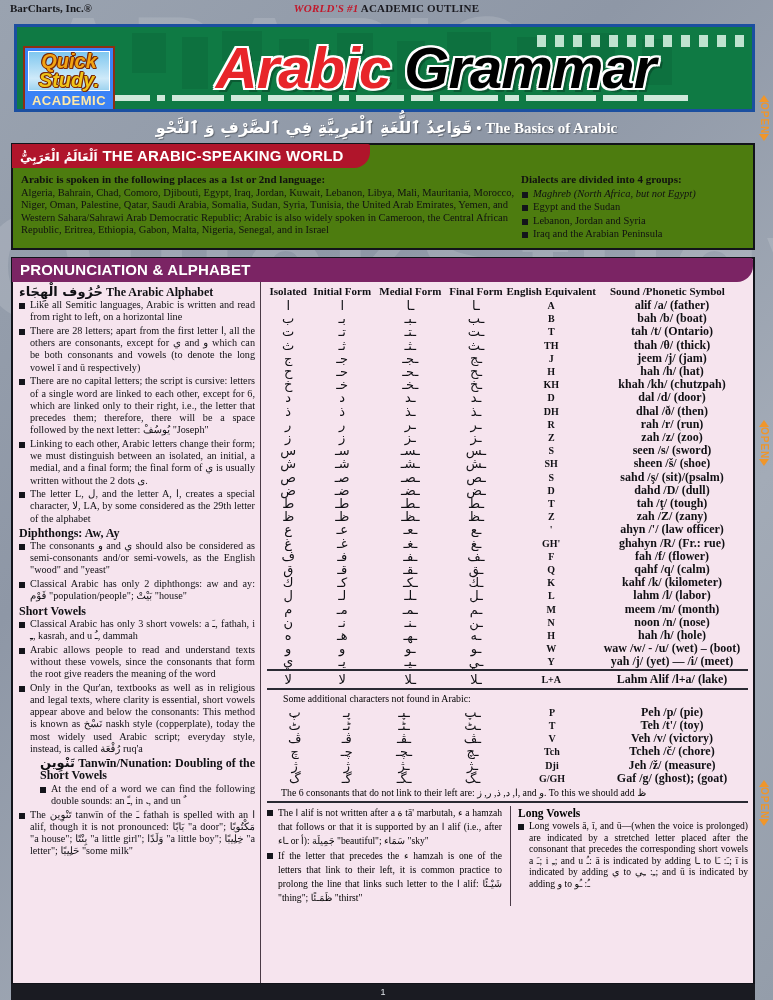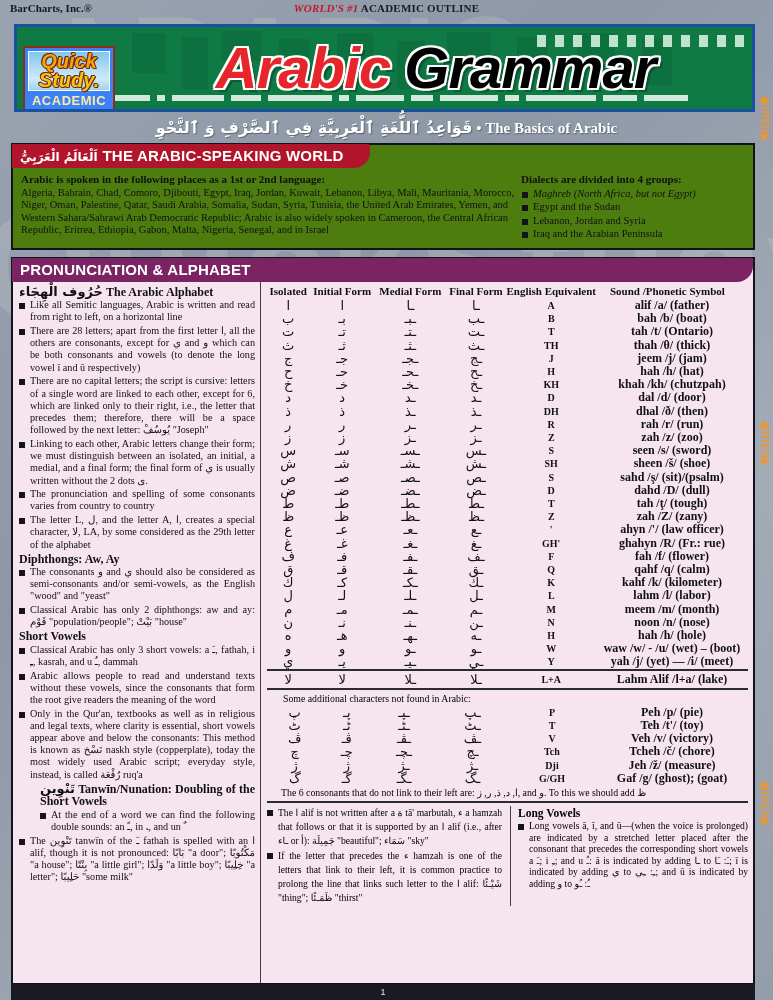--- a/index.html
+++ b/index.html
@@ -423,21 +423,20 @@
         <span class="ar">حُرُوف الْهِجَاء</span>
         <span>The Arabic Alphabet</span>
       </div>
       <ul class="bullets">
         <li>Like all Semitic languages, Arabic is written and read from right to left, on a horizontal line</li>
         <li>There are 28 letters; apart from the first letter ا, all the others are consonants, except for ي and و which can be both consonants and vowels (to denote the long vowel ī and ū respectively)</li>
         <li>There are no capital letters; the script is cursive: letters of a single word are linked to each other, except for 6, which are linked only to their right, i.e., the letter that precedes them; therefore, there will be a space followed by the next letter: يُوسُفْ "Joseph"</li>
         <li>
           <span>Linking to each other, Arabic letters change their form; we must distinguish between an isolated, an initial, a medial, and a final form; the final form of ي is usually written without the 2 dots ى.</span>
         </li>
-        <li>The pronunciation and spelling of some consonants varies from country to country</li>
         <li>The letter L, ل, and the letter A, ا, creates a special character, لا, LA, by some considered as the 29th letter of the alphabet</li>
       </ul>
 
       <div class="sub-h">Diphthongs: Aw, Ay</div>
       <ul class="bullets">
         <li>The consonants و and ي should also be considered as semi-consonants and/or semi-vowels, as the English "wood" and "yeast"</li>
         <li>Classical Arabic has only 2 diphthongs: aw and ay: قَوْم "population/people"; بَيْتْ "house"</li>
       </ul>
 
       <div class="sub-h">Short Vowels</div>

